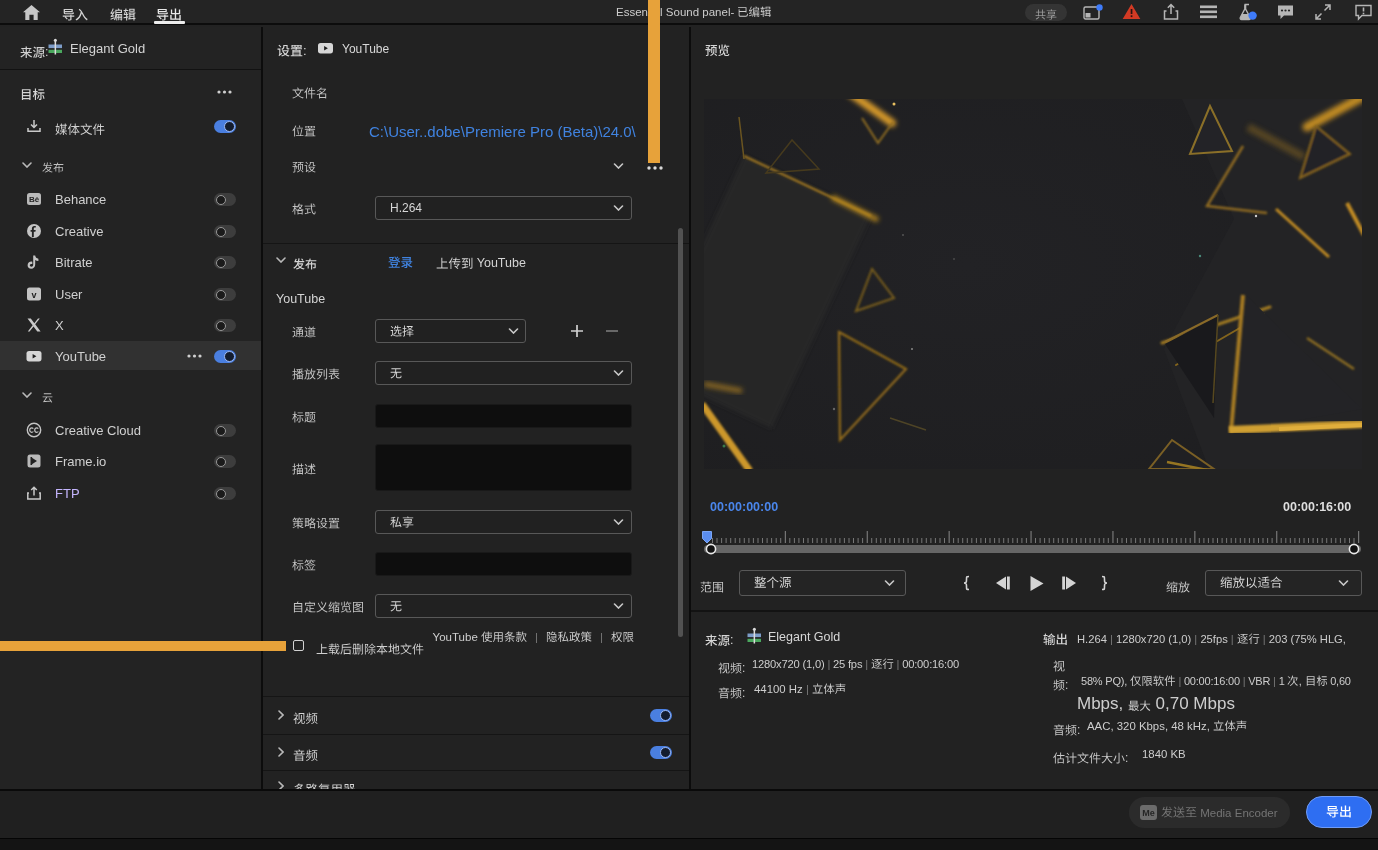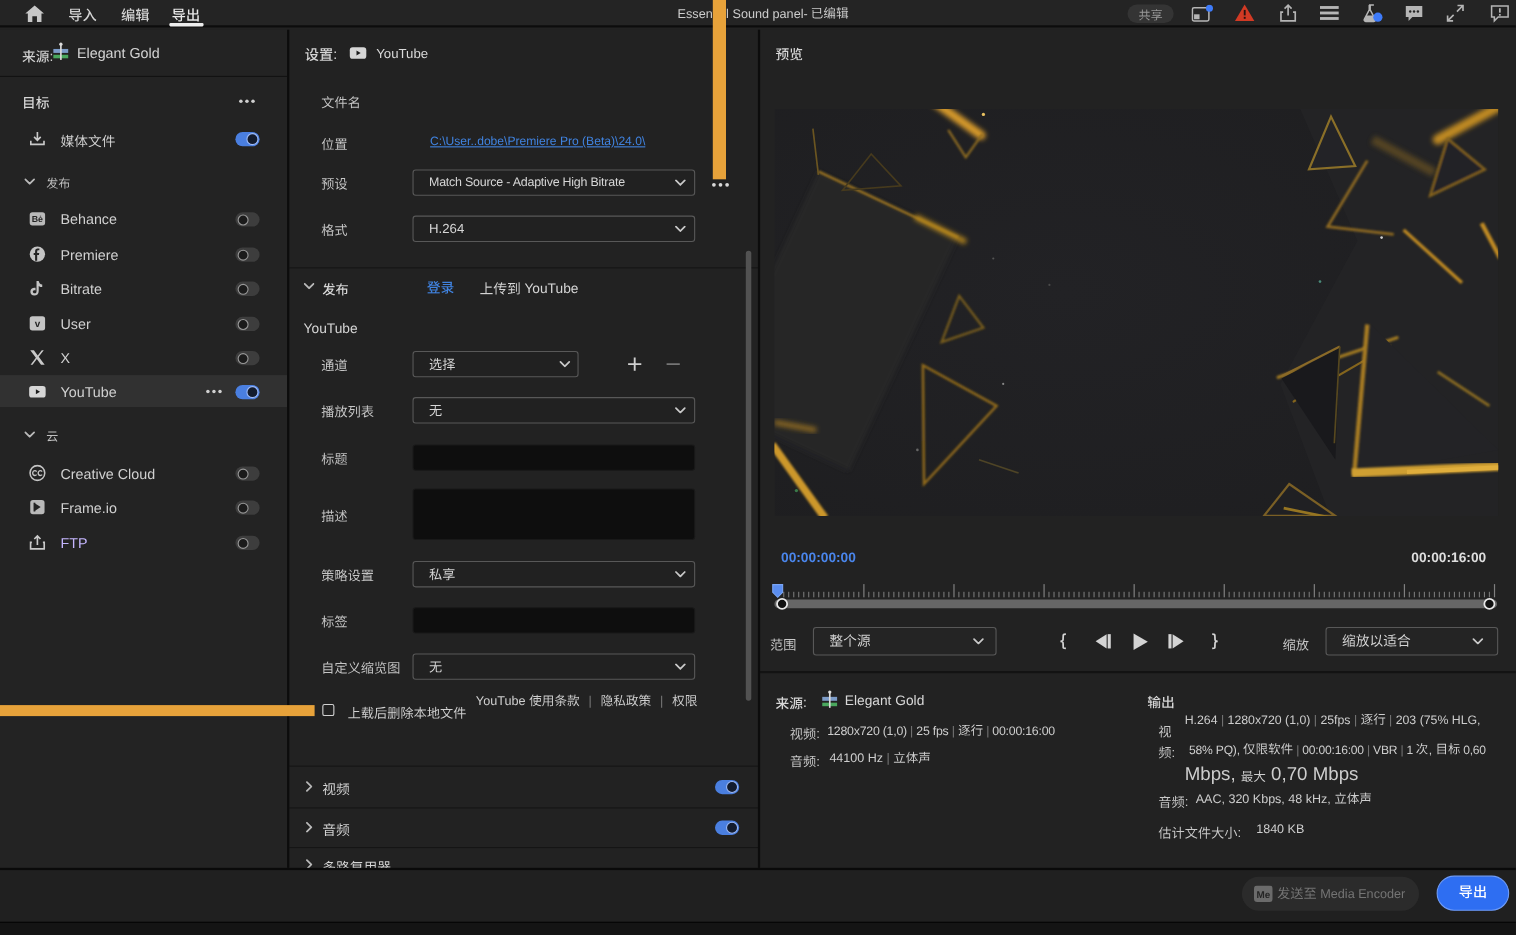--- a/index.html
+++ b/index.html
@@ -136,21 +136,21 @@
       <text x="8" y="11.2" font-family="Liberation Sans" font-weight="bold" font-size="8" fill="#232323" text-anchor="middle">Bė</text>
     </svg>
     <span class="abs" style="left:55px;top:165px;font-size:13px;color:#d0d0d0">Behance</span>
     <div class="tg" style="left:214px;top:166px">
       <i></i>
     </div>
     <svg class="ic" style="left:26px;top:196px">
       <circle cx="8" cy="8" r="7" fill="#c4c4c4"></circle>
       <path d="M9.8 4.6 H8.6 c-.5 0-.8.3-.8.9 V7 h1.9 l-.3 1.8 H7.8 V14 H5.9 V8.8 H4.6 V7 h1.3 V5.4 c0-1.5.9-2.4 2.3-2.4 h1.6 z" fill="#232323"></path>
     </svg>
-    <span class="abs" style="left:55px;top:197px;font-size:13px;color:#d0d0d0">Premiere</span>
+    <span class="abs" style="left:55px;top:197px;font-size:13px;color:#d0d0d0">Creative</span>
     <div class="tg" style="left:214px;top:198px">
       <i></i>
     </div>
     <svg class="ic" style="left:26px;top:227px">
       <path d="M9.2 1.5 c.2 1.8 1.4 3 3.2 3.2 V7 c-1.2 0-2.3-.4-3.2-1.1 v4.6 c0 2.6-1.7 4.2-4 4.2 C3 14.7 1.6 13.2 1.6 11.2 c0-2.1 1.6-3.6 3.9-3.6 .3 0 .5 0 .8.1 v2.3 c-.2-.1-.5-.1-.8-.1-1 0-1.7.6-1.7 1.4 0 .8.7 1.4 1.6 1.4 1.1 0 1.8-.7 1.8-2 V1.5 z" fill="#c4c4c4"></path>
     </svg>
     <span class="abs" style="left:55px;top:228px;font-size:13px;color:#d0d0d0">Bitrate</span>
     <div class="tg" style="left:214px;top:229px">
       <i></i>
     </div>
@@ -227,26 +227,25 @@
     <span class="abs" style="left:79px;top:15px;font-size:12px;color:#d9d9d9">YouTube</span>
     <span class="lbl" style="left:29px;top:59px"><svg class="z" width="36" height="12" viewBox="0 -880 3000 1000" fill="#c6c6c6">
         <use href="#g6587" x="0"></use>
         <use href="#g4ef6" x="1000"></use>
         <use href="#g540d" x="2000"></use>
       </svg></span>
     <span class="lbl" style="left:29px;top:97px"><svg class="z" width="24" height="12" viewBox="0 -880 2000 1000" fill="#c6c6c6">
         <use href="#g4f4d" x="0"></use>
         <use href="#g7f6e" x="1000"></use>
       </svg></span>
-    <span class="abs" style="left:128px;top:96px;font-size:11px;color:#4083e0;text-decoration:underline">C:\User..dobe\Premiere Pro (Beta)\24.0\</span>
+    <span class="abs" style="left:106px;top:96px;font-size:15px;color:#4083e0;">C:\User..dobe\Premiere Pro (Beta)\24.0\</span>
     <span class="lbl" style="left:29px;top:133px"><svg class="z" width="24" height="12" viewBox="0 -880 2000 1000" fill="#c6c6c6">
         <use href="#g9884" x="0"></use>
         <use href="#g8bbe" x="1000"></use>
       </svg></span>
-    <div class="dd" style="left:112px;top:127px;font-size:11.3px;letter-spacing:-0.2px">Match Source - Adaptive High Bitrate</div>
     <svg style="position:absolute;left:350px;top:136px" width="11" height="6" viewBox="0 0 10 6">
       <path d="M1 1 L5 5 L9 1" stroke="#c9c9c9" stroke-width="1.6" fill="none" stroke-linecap="round"></path>
     </svg>
     <svg style="position:absolute;left:383px;top:138px" width="21" height="6">
       <circle cx="3" cy="3" r="1.7" fill="#d9d9d9"></circle>
       <circle cx="9" cy="3" r="1.7" fill="#d9d9d9"></circle>
       <circle cx="15" cy="3" r="1.7" fill="#d9d9d9"></circle>
     </svg>
     <span class="lbl" style="left:29px;top:175px"><svg class="z" width="24" height="12" viewBox="0 -880 2000 1000" fill="#c6c6c6">
         <use href="#g683c" x="0"></use>
@@ -697,21 +696,21 @@
         <use href="#g4f53" x="1000"></use>
         <use href="#g58f0" x="2000"></use>
       </svg></span>
     <span class="abs" style="left:352px;top:602px"><svg class="z" width="25" height="12.5" viewBox="0 -880 2000 1000" fill="#d6d6d6">
         <use href="#b8f93" x="0"></use>
         <use href="#b51fa" x="1000"></use>
       </svg></span>
     <span class="abs" style="left:362px;top:629px"><svg class="z" width="12" height="12" viewBox="0 -880 1000 1000" fill="#c9c9c9">
         <use href="#g89c6" x="0"></use>
       </svg></span>
-    <span class="abs" style="left:386px;top:621px;font-size:11.2px;color:#cdcdcd;white-space:nowrap">H.264<span class="sep"> | </span>1280x720 (1,0)<span class="sep"> | </span>25fps<span class="sep"> | </span><svg class="z" width="22.8" height="11.4" viewBox="0 -880 2000 1000" fill="#cdcdcd">
+    <span class="abs" style="left:386px;top:606px;font-size:11.2px;color:#cdcdcd;white-space:nowrap">H.264<span class="sep"> | </span>1280x720 (1,0)<span class="sep"> | </span>25fps<span class="sep"> | </span><svg class="z" width="22.8" height="11.4" viewBox="0 -880 2000 1000" fill="#cdcdcd">
         <use href="#g9010" x="0"></use>
         <use href="#g884c" x="1000"></use>
       </svg><span class="sep"> | </span>203 (75% HLG,</span>
     <span class="abs" style="left:362px;top:648px"><svg class="z" width="12" height="12" viewBox="0 -880 1000 1000" fill="#c9c9c9">
         <use href="#g9891" x="0"></use>
       </svg><span style="font-size:12px;color:#c9c9c9">:</span></span>
     <span class="abs" style="left:390px;top:648px;font-size:11px;letter-spacing:-0.2px;color:#cdcdcd;white-space:nowrap">58% PQ), <svg class="z" width="45.6" height="11.4" viewBox="0 -880 4000 1000" fill="#cdcdcd">
         <use href="#g4ec5" x="0"></use>
         <use href="#g9650" x="1000"></use>
         <use href="#g8f6f" x="2000"></use>

